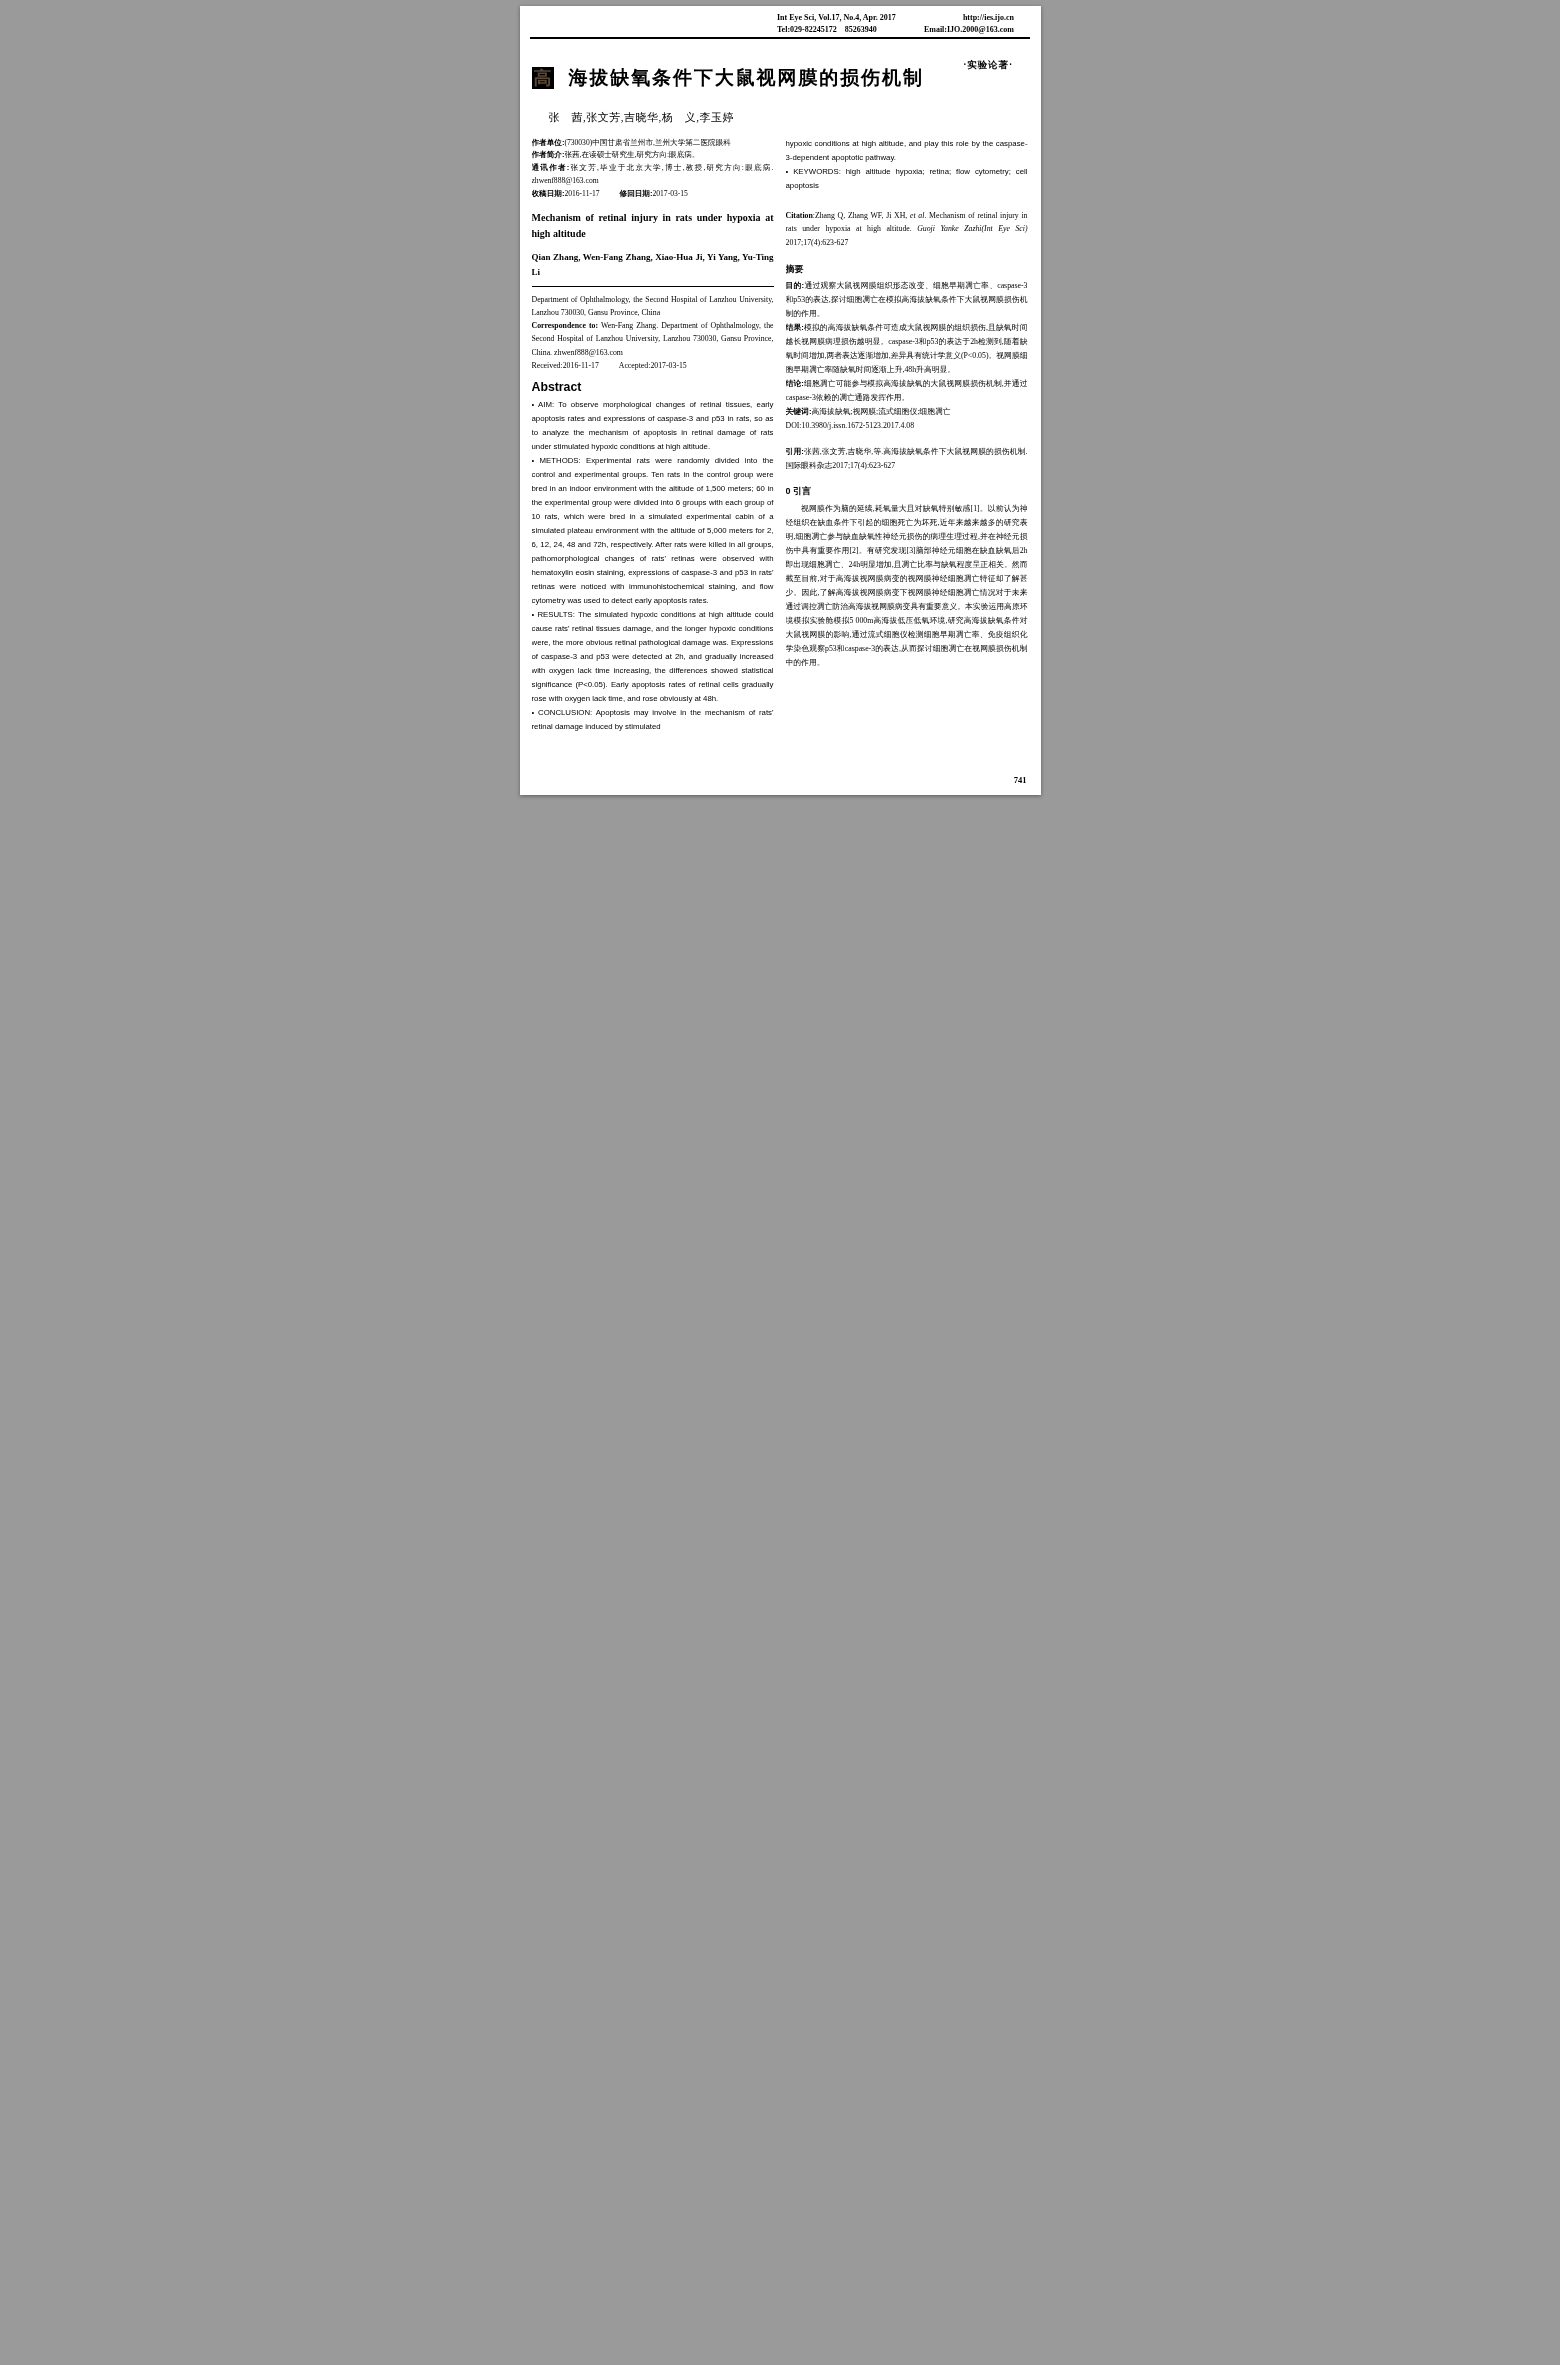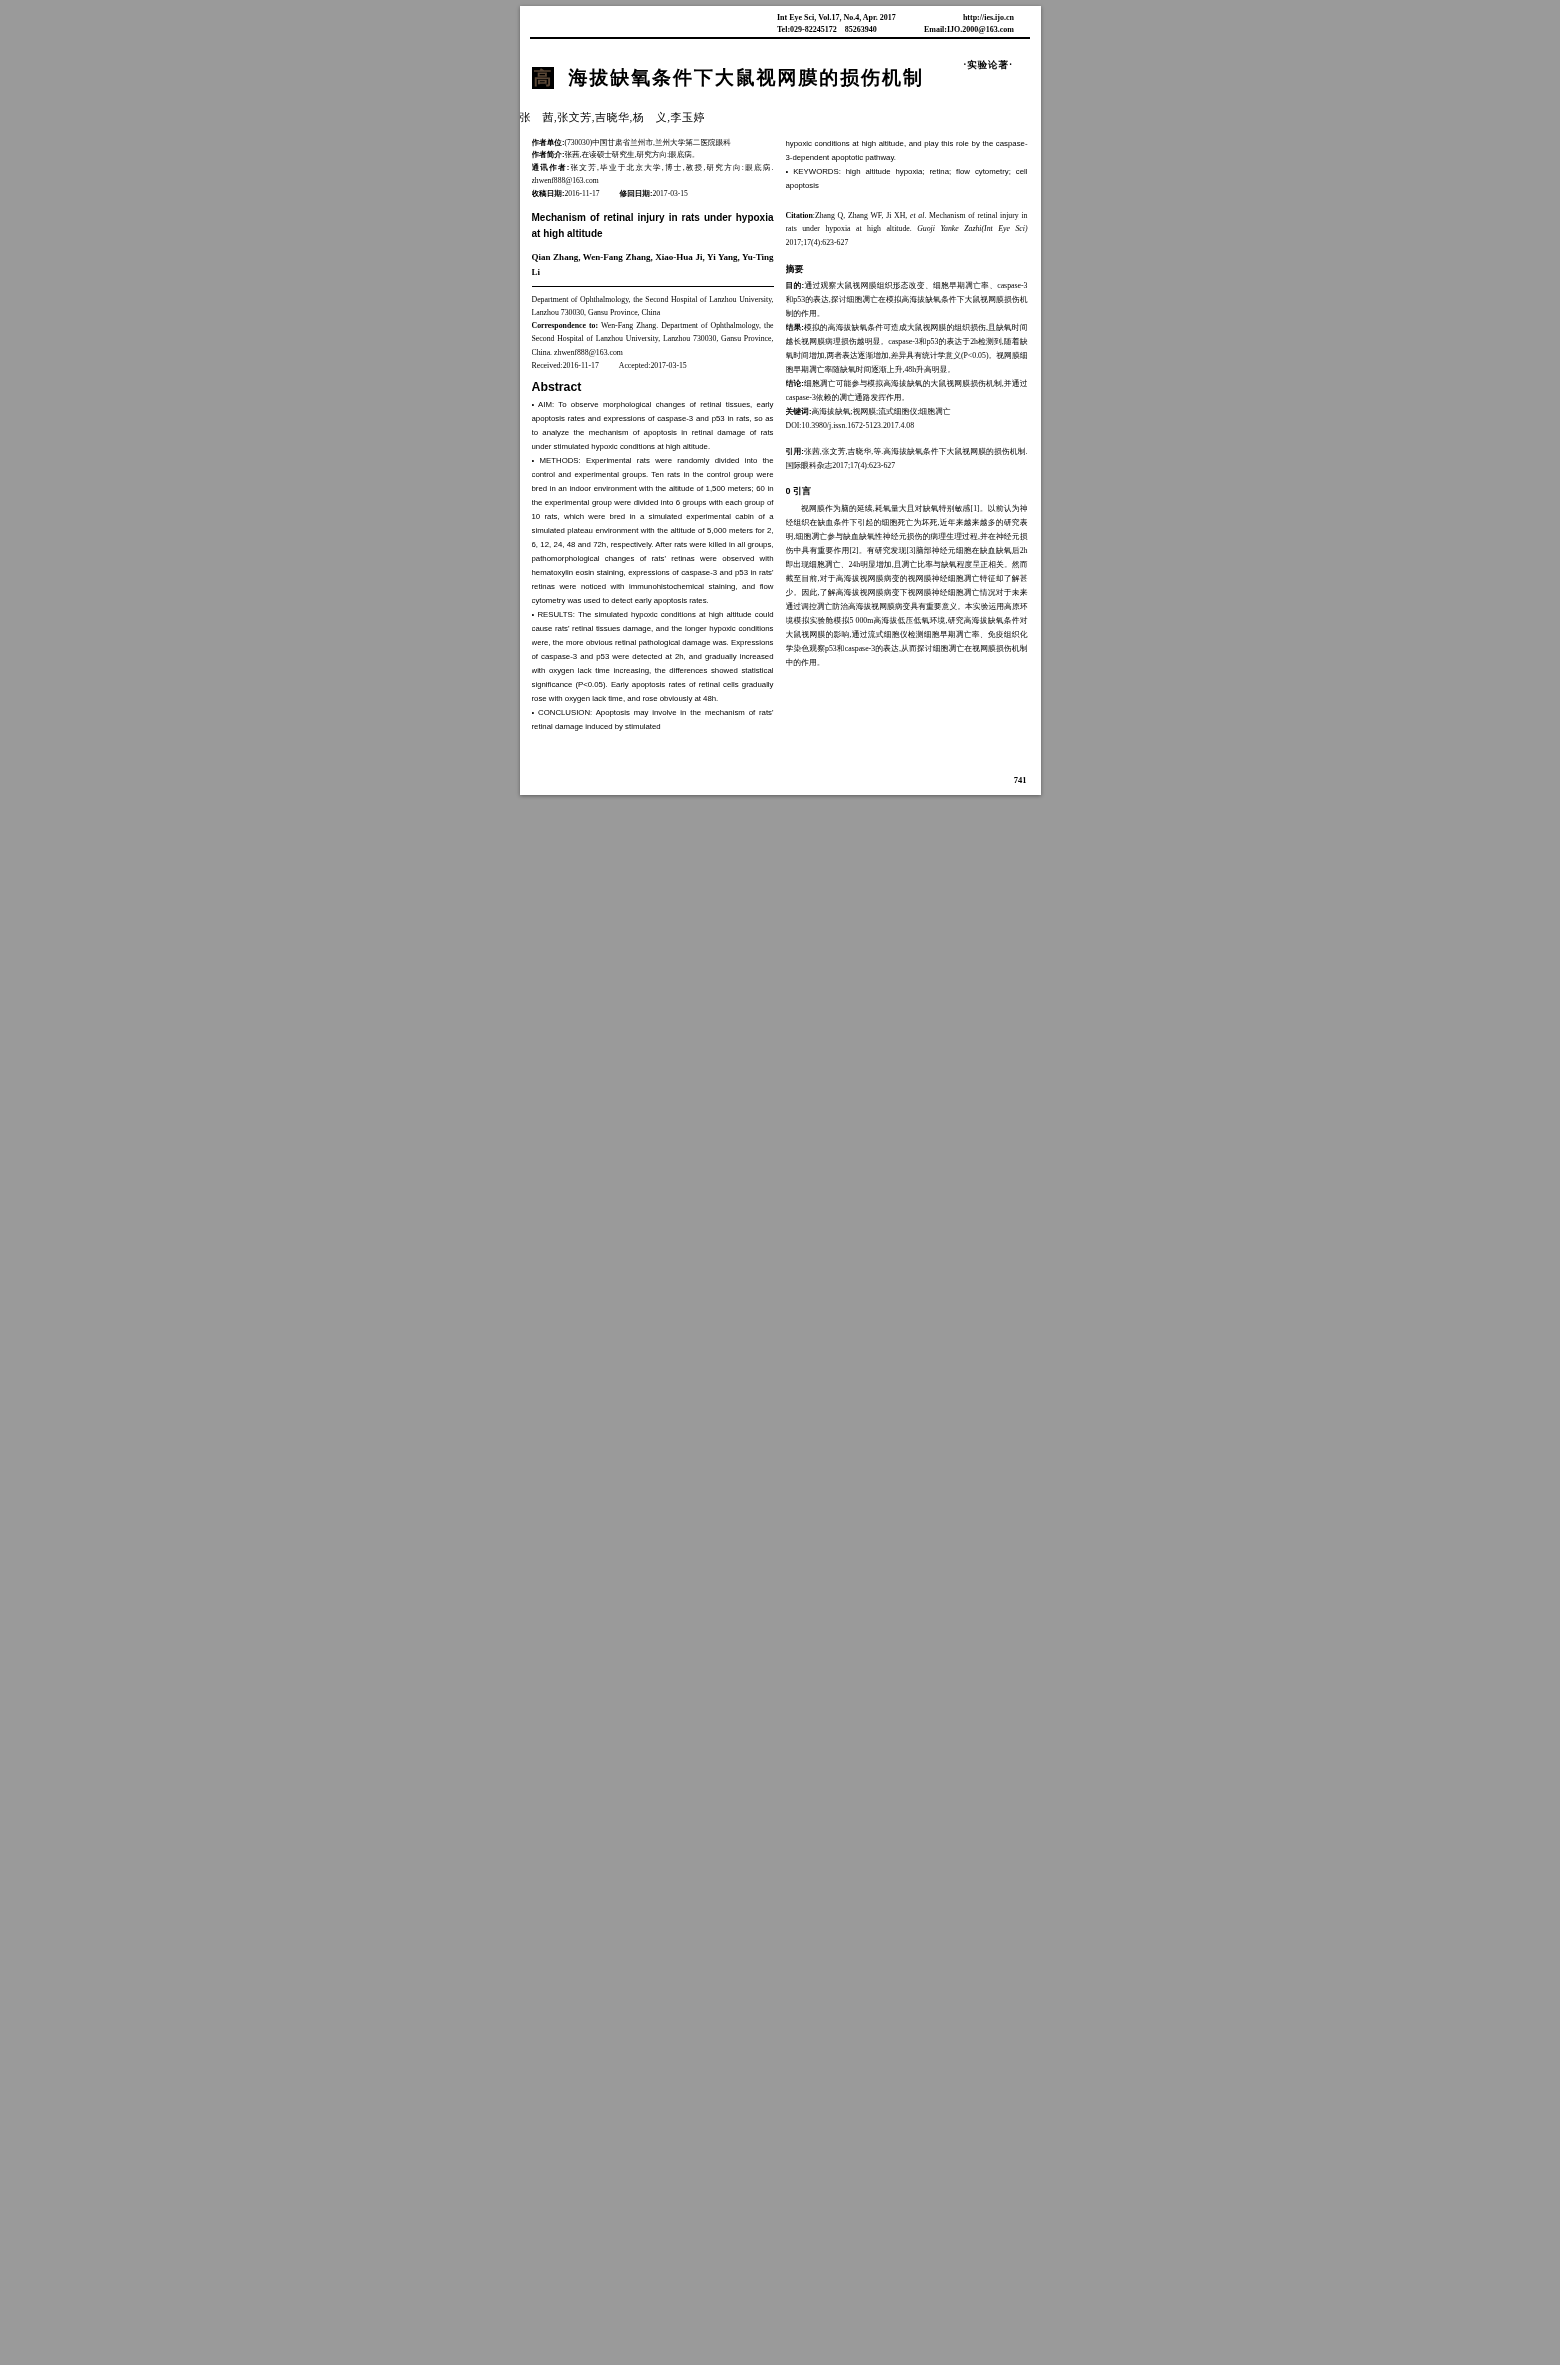--- a/index.html
+++ b/index.html
@@ -21,34 +21,34 @@
     font-family:"Liberation Serif", serif; font-weight:bold; font-size:9.5px; letter-spacing:0.9px; }
 
   
   .title-row { position:absolute; top:61px; left:12px; right:12px;
     display:flex; align-items:center; }
   .dropcap-box { width:22px; height:22px; background:#000; color:#55433314;
     color:#5a4736; display:flex; align-items:center; justify-content:center;
     font-family:"Liberation Serif", serif; font-weight:bold; font-size:18px; flex:0 0 auto; }
   .title-text { font-family:"Liberation Serif", serif; font-weight:bold;
     font-size:19px; letter-spacing:1.9px; line-height:1; margin-left:15px; white-space:nowrap; }
-  .authors-cn { position:absolute; top:104px; left:0;
+  .authors-cn { position:absolute; top:104px; left:29px;
     font-family:"Liberation Serif", serif; font-size:11px; letter-spacing:0.5px; }
 
   
   .col { position:absolute; top:131px; width:242px; height:655px; overflow:hidden; }
   .col-left  { left:12px; }
   .col-right { left:266px; }
 
   p { margin:0; }
   .meta-p { font-family:"Liberation Serif", serif; font-size:7.6px; line-height:12.8px; text-align:justify; }
   .cn-label { font-weight:bold; font-family:"Liberation Sans", sans-serif; }
   .pair-gap { margin-left:20px; }
 
-  .en-title { font-family:Liberation Sans, sans-serif; font-weight:bold;
+  .en-title { font-family:Liberation Serif, serif; font-weight:bold;
     font-size:10px; line-height:15.6px; text-align:justify; margin-top:9.5px; }
   .en-authors { font-family:"Liberation Serif", serif; font-weight:bold;
     font-size:9px; line-height:14.7px; text-align:justify; margin-top:8.5px; margin-bottom:6.6px; }
   .divider { border:none; border-top:0.9px solid #000; margin:0 0 5.7px 0; }
 
   .dept-p { font-family:"Liberation Serif", serif; font-size:7.8px; line-height:13.3px; text-align:justify; }
   .dates-en { margin-top:0; }
 
   .abstract-h { font-family:"Liberation Sans", sans-serif; font-weight:bold;
     font-size:12.3px; margin:7.6px 0 3.8px 0; }

